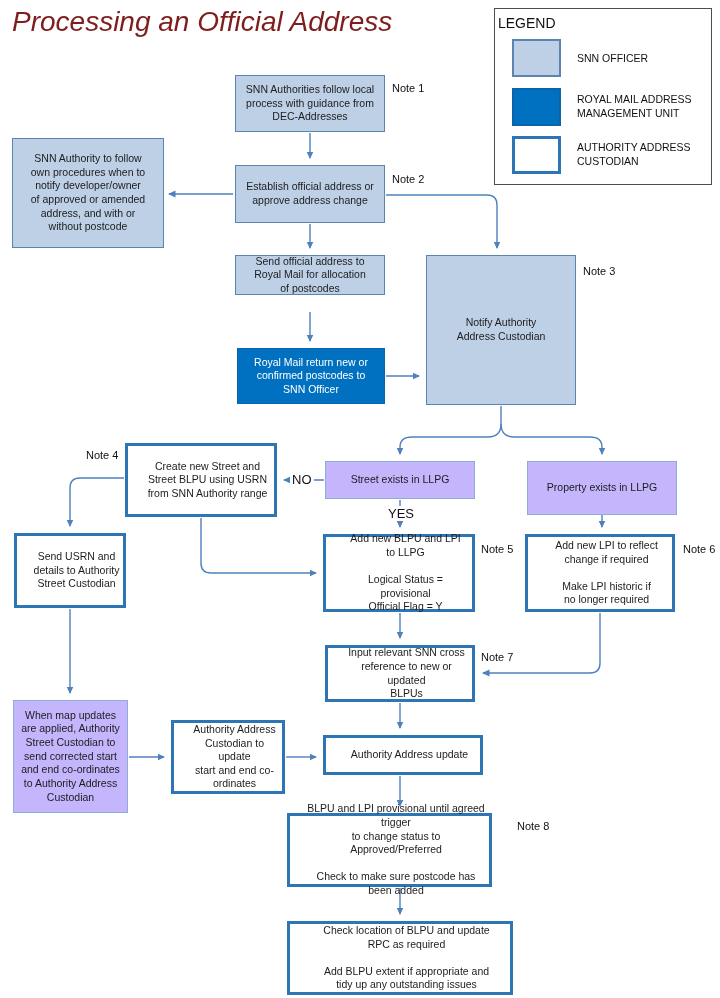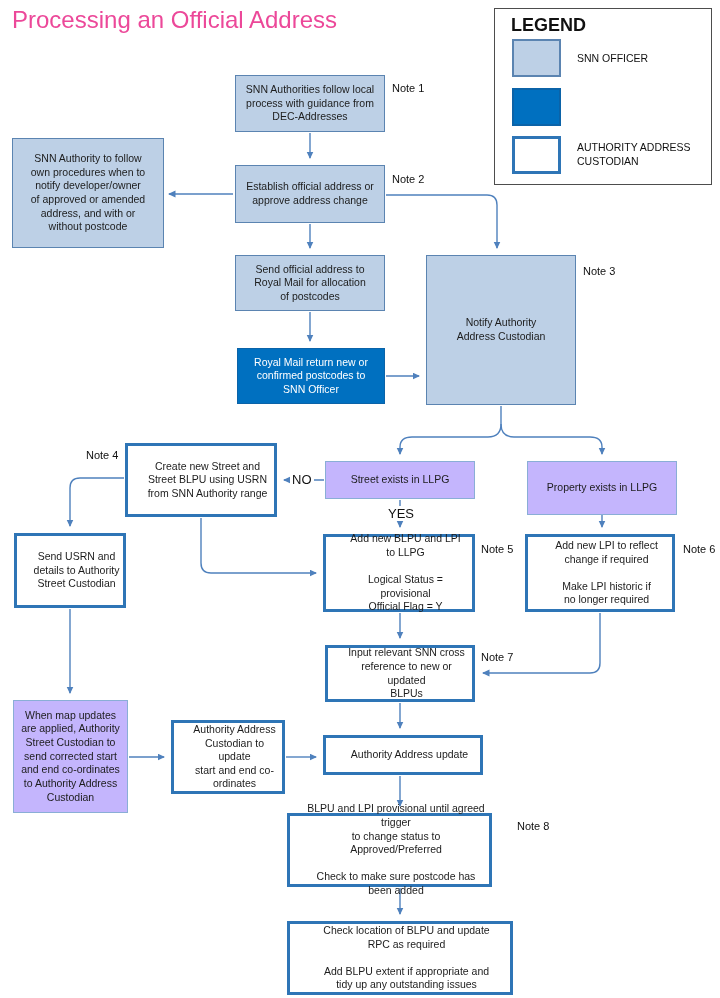--- a/index.html
+++ b/index.html
@@ -2,22 +2,22 @@
 <html><head>
 <meta charset="utf-8">
 <style>
   html,body{margin:0;padding:0;}
   body{
     width:720px;height:998px;position:relative;background:#ffffff;
     font-family:"Liberation Sans","DejaVu Sans",sans-serif;color:#1a1a1a;
     overflow:hidden;
   }
   .page-title{
-    position:absolute;left:12px;top:6px;font-size:24px;color:#ec4899;
-    letter-spacing:0px;white-space:nowrap;
+    position:absolute;left:12px;top:6px;font-size:28px;color:#7f1d1d;
+    letter-spacing:0px;white-space:nowrap;font-style:italic;
   }
   svg.connectors{position:absolute;left:0;top:0;z-index:1;}
   .node{
     position:absolute;z-index:2;box-sizing:border-box;
     display:flex;align-items:center;justify-content:center;
     text-align:center;font-size:10.5px;line-height:1.3;
     white-space:pre-line;padding:3px;color:#1c1c1c;
   }
   .snn{background:#bdd0e6;border:1.5px solid #5b84b1;}
   .rm{background:#0070c0;border:1.5px solid #0b63a8;color:#ffffff;}
@@ -27,21 +27,21 @@
     position:absolute;z-index:3;font-size:11px;color:#111;white-space:nowrap;
   }
   .edge-label{
     position:absolute;z-index:3;font-size:13px;color:#111;background:#ffffff;
     padding:0 2px;white-space:nowrap;
   }
   .legend{
     position:absolute;left:494px;top:8px;width:218px;height:177px;
     border:1px solid #4d4d4d;background:#ffffff;z-index:2;box-sizing:border-box;
   }
-  .legend-title{position:absolute;left:16px;top:6px;font-size:18px;color:#111;font-weight:bold;}
+  .legend-title{position:absolute;left:3px;top:6px;font-size:14px;color:#111;}
   .swatch{position:absolute;left:17px;width:49px;height:38px;box-sizing:border-box;}
   .sw-snn{top:30px;background:#bdd0e6;border:2px solid #5b84b1;}
   .sw-rm{top:79px;background:#0070c0;border:2px solid #0b63a8;}
   .sw-cust{top:127px;background:#ffffff;border:3px solid #2e75b6;}
   .legend-label{
     position:absolute;left:82px;font-size:10.5px;line-height:1.35;color:#111;
     white-space:pre-line;
   }
   .ll-1{top:42px;}
   .ll-2{top:83px;}
@@ -50,20 +50,22 @@
 </head>
 <body>
 
 <div class="page-title">Processing an Official Address</div>
 
 <div class="legend">
   <div class="legend-title">LEGEND</div>
   <div class="swatch sw-snn"></div>
   <div class="legend-label ll-1">SNN OFFICER</div>
   <div class="swatch sw-rm"></div>
+  <div class="legend-label ll-2">ROYAL MAIL ADDRESS
+MANAGEMENT UNIT</div>
   <div class="swatch sw-cust"></div>
   <div class="legend-label ll-3">AUTHORITY ADDRESS
 CUSTODIAN</div>
 </div>
 
 <svg class="connectors" width="720" height="998" viewBox="0 0 720 998">
   <defs>
     <marker id="arr" markerWidth="9" markerHeight="8" refX="6.5" refY="3.5" orient="auto" markerUnits="userSpaceOnUse">
       <path d="M0,0 L7.5,3.5 L0,7 z" fill="#4f81bd"></path>
     </marker>
@@ -98,21 +100,21 @@
 process with guidance from
 DEC-Addresses</div>
 <div class="node snn" style="left:12px;top:138px;width:152px;height:110px">SNN Authority to follow
 own procedures when to
 notify developer/owner
 of approved or amended
 address, and with or
 without postcode</div>
 <div class="node snn" style="left:235px;top:165px;width:150px;height:58px">Establish official address or
 approve address change</div>
-<div class="node snn" style="left:235px;top:255px;width:150px;height:56px">Send official address to
+<div class="node snn" style="left:235px;top:255px;width:150px;height:40px">Send official address to
 Royal Mail for allocation
 of postcodes</div>
 <div class="node rm" style="left:237px;top:348px;width:148px;height:56px">Royal Mail return new or
 confirmed postcodes to
 SNN Officer</div>
 <div class="node snn" style="left:426px;top:255px;width:150px;height:150px">Notify Authority
 Address Custodian</div>
 <div class="node thin" style="left:325px;top:461px;width:150px;height:38px">Street exists in LLPG</div>
 <div class="node thin" style="left:527px;top:461px;width:150px;height:54px">Property exists in LLPG</div>
 <div class="node cust" style="left:125px;top:443px;width:152px;height:74px">Create new Street and

